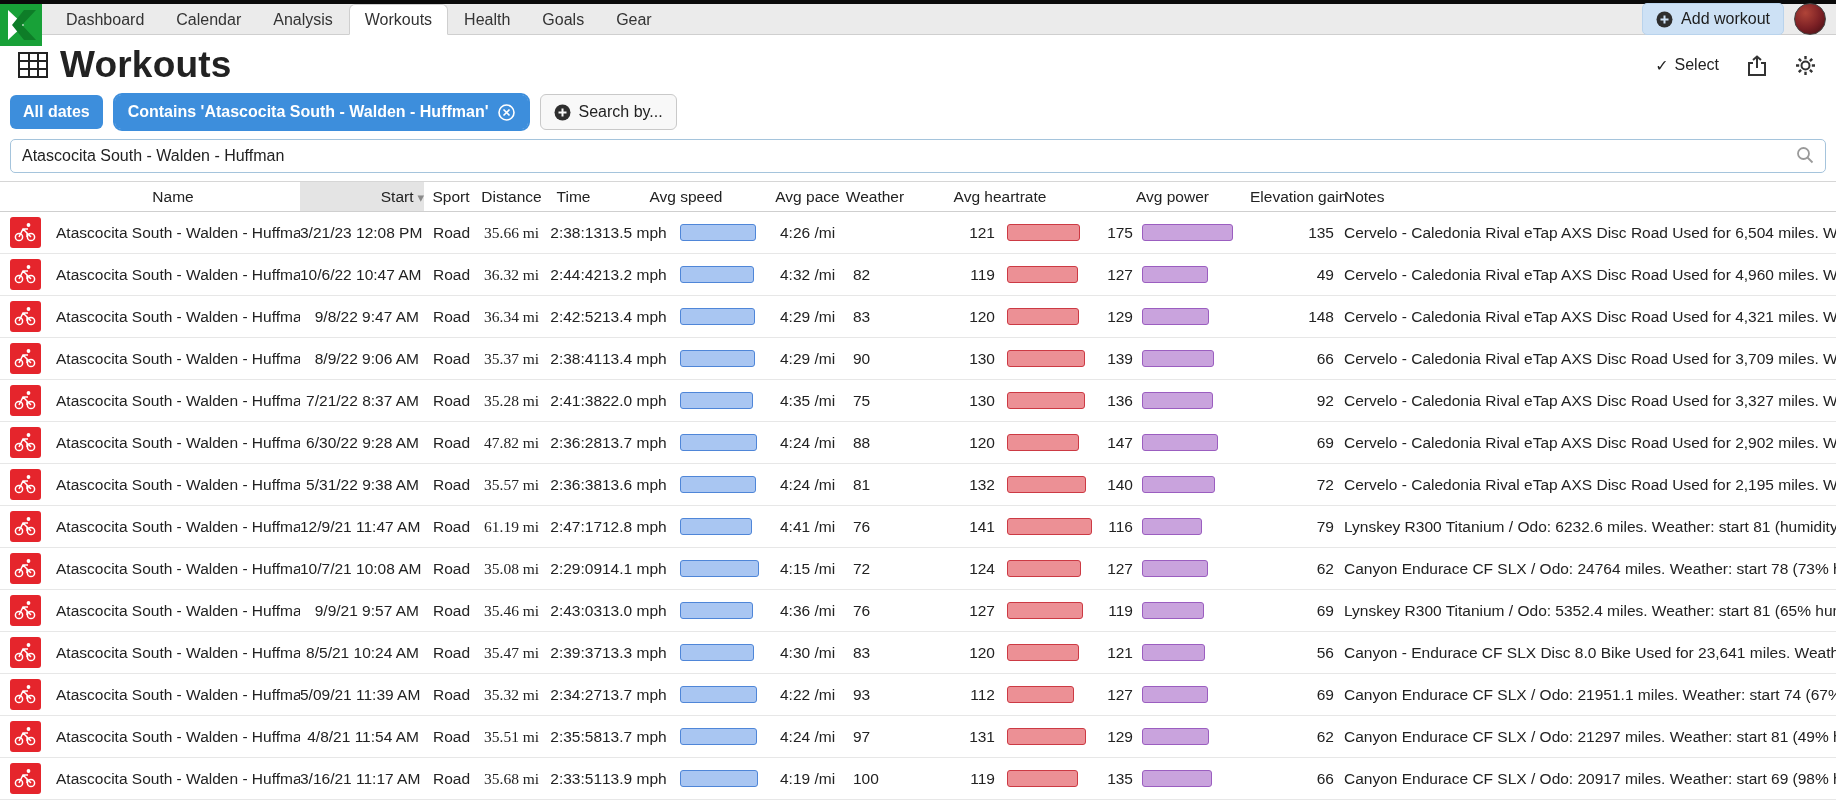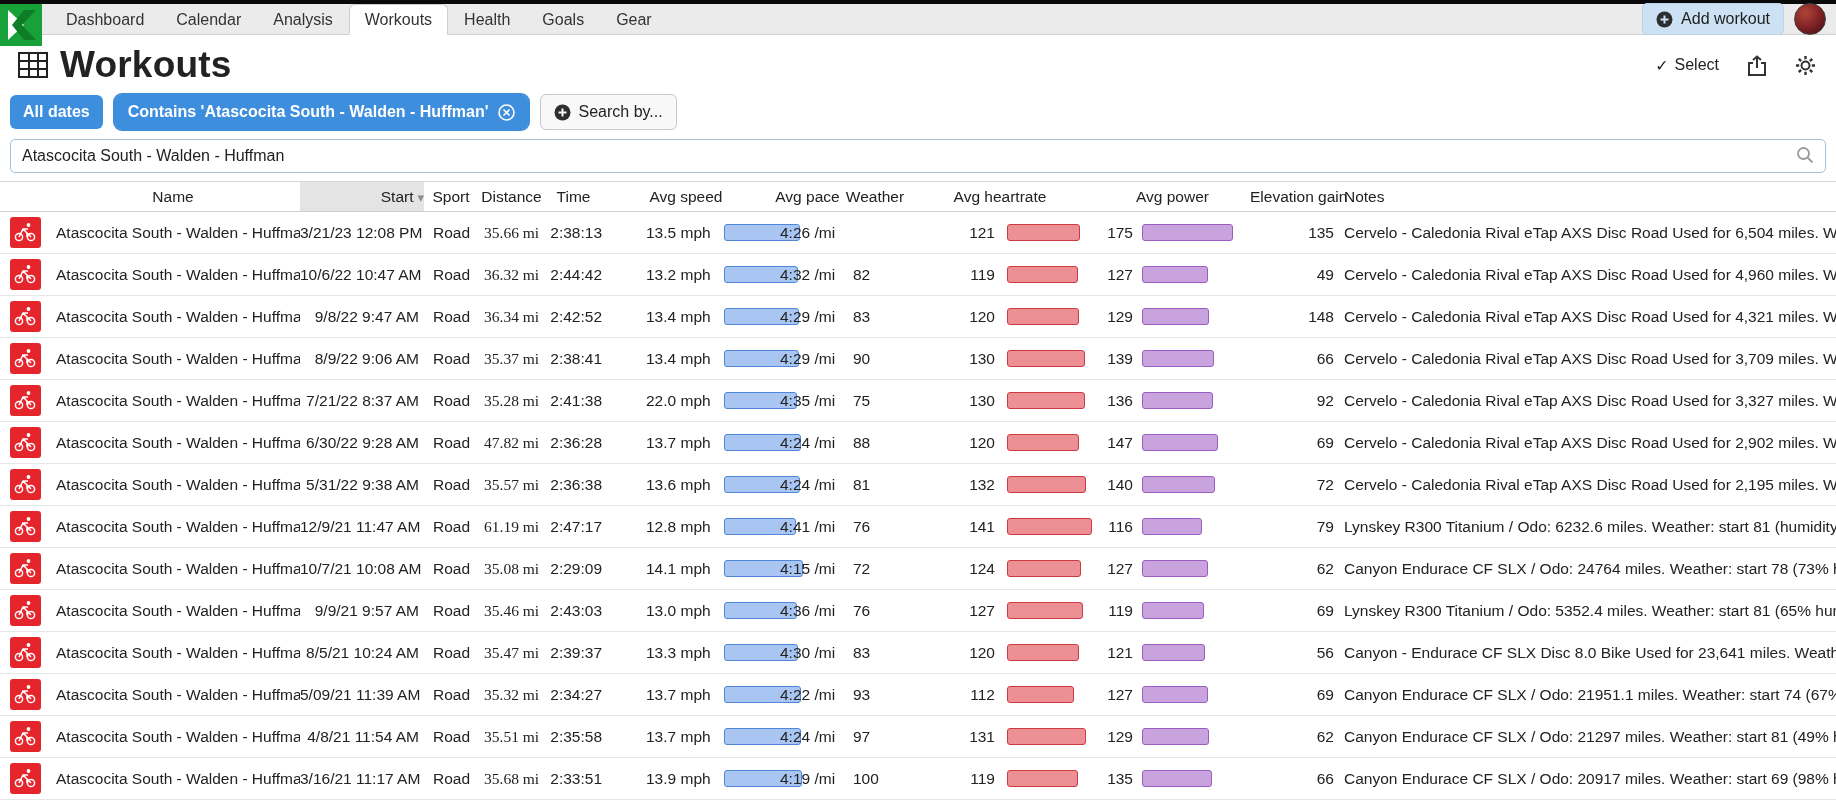--- a/index.html
+++ b/index.html
@@ -81,21 +81,21 @@
   td.c-start { text-align:right; padding-right:5px; }
   td.c-sport { padding-left:9px; }
   td.c-dist { padding-left:6px;font-family:Liberation Serif, serif; }
   td.c-time { padding-left:3px;text-align:right; }
   td.c-pace { padding-left:10px; }
   td.c-effort { padding-left:8px; }
   td.c-elev { text-align:right; padding-right:6px; }
   td.c-notes { padding-left:4px; overflow:hidden; }
   .metric { display:flex; align-items:center; }
   .metric .val { text-align:right; flex:0 0 auto; }
-  .speed-val { width:60px; margin-right:18px;margin-left:44px; }
+  .speed-val { width:60px; margin-right:18px; }
   .hr-val { width:90px; margin-right:12px; }
   .pw-val { width:38px; margin-right:9px; }
   .bar { height:17px; border-radius:3px; border:1px solid; flex:0 0 auto; }
   .bar-speed { background:#a9c6f2; border-color:#4f86d8; }
   .bar-hr    { background:#ec9095; border-color:#cc3a44; }
   .bar-power { background:#c9a3dd; border-color:#9b5ec0; }
   .sport-icon-box {
     width:31px; height:31px; background:#e5252c; border-radius:3px;
     display:inline-flex; align-items:center; justify-content:center; margin-left:4px;
   }

